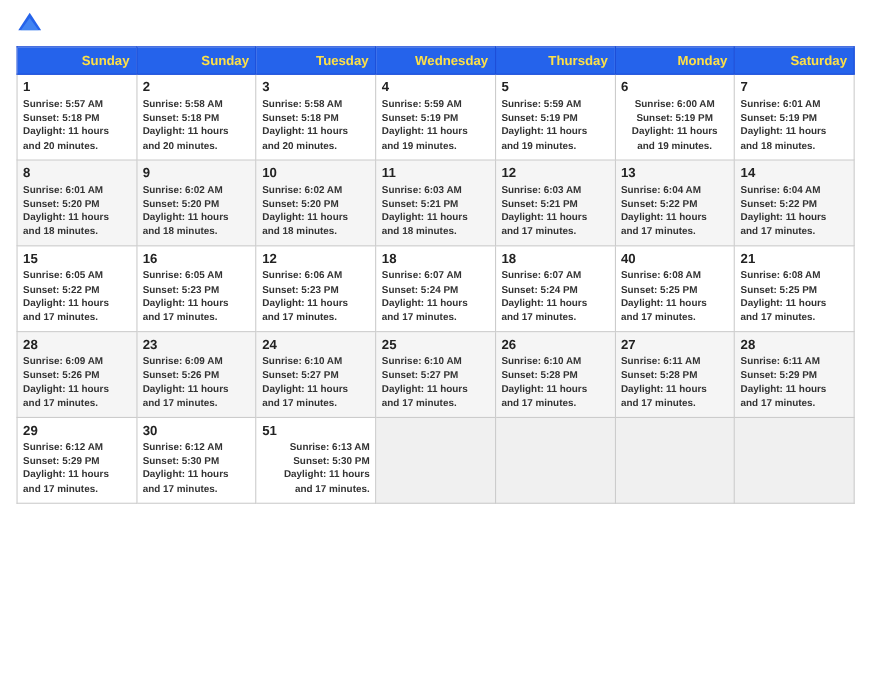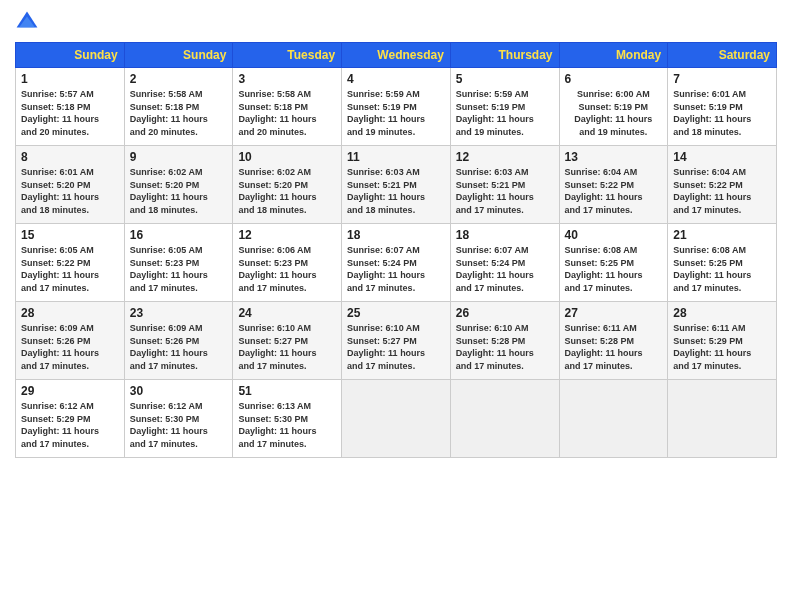--- a/index.html
+++ b/index.html
@@ -344,21 +344,21 @@
           </td>
           <td>
             <span class="day-num">30</span>
             <div class="day-info" style="white-space: pre-line;">Sunrise: 6:12 AM
 Sunset: 5:30 PM
 Daylight: 11 hours
 and 17 minutes.</div>
           </td>
           <td>
             <span class="day-num">51</span>
-            <div class="day-info" style="white-space: pre-line;">Sunrise: 6:13 AM
+            <div class="day-info" style="white-space: pre-line; text-align: right;">Sunrise: 6:13 AM
 Sunset: 5:30 PM
 Daylight: 11 hours
 and 17 minutes.</div>
           </td>
           <td class="empty"></td>
           <td class="empty"></td>
           <td class="empty"></td>
           <td class="empty"></td>
         </tr>
       </tbody>

